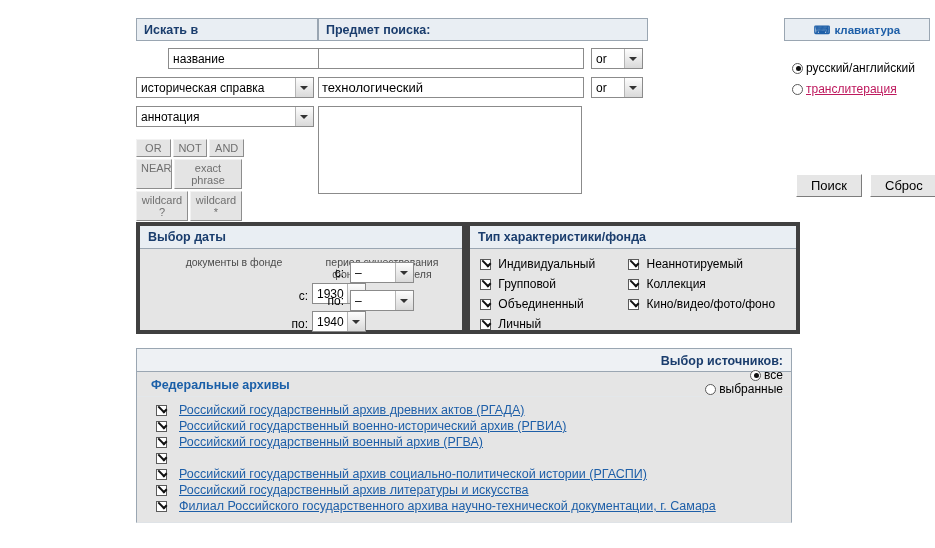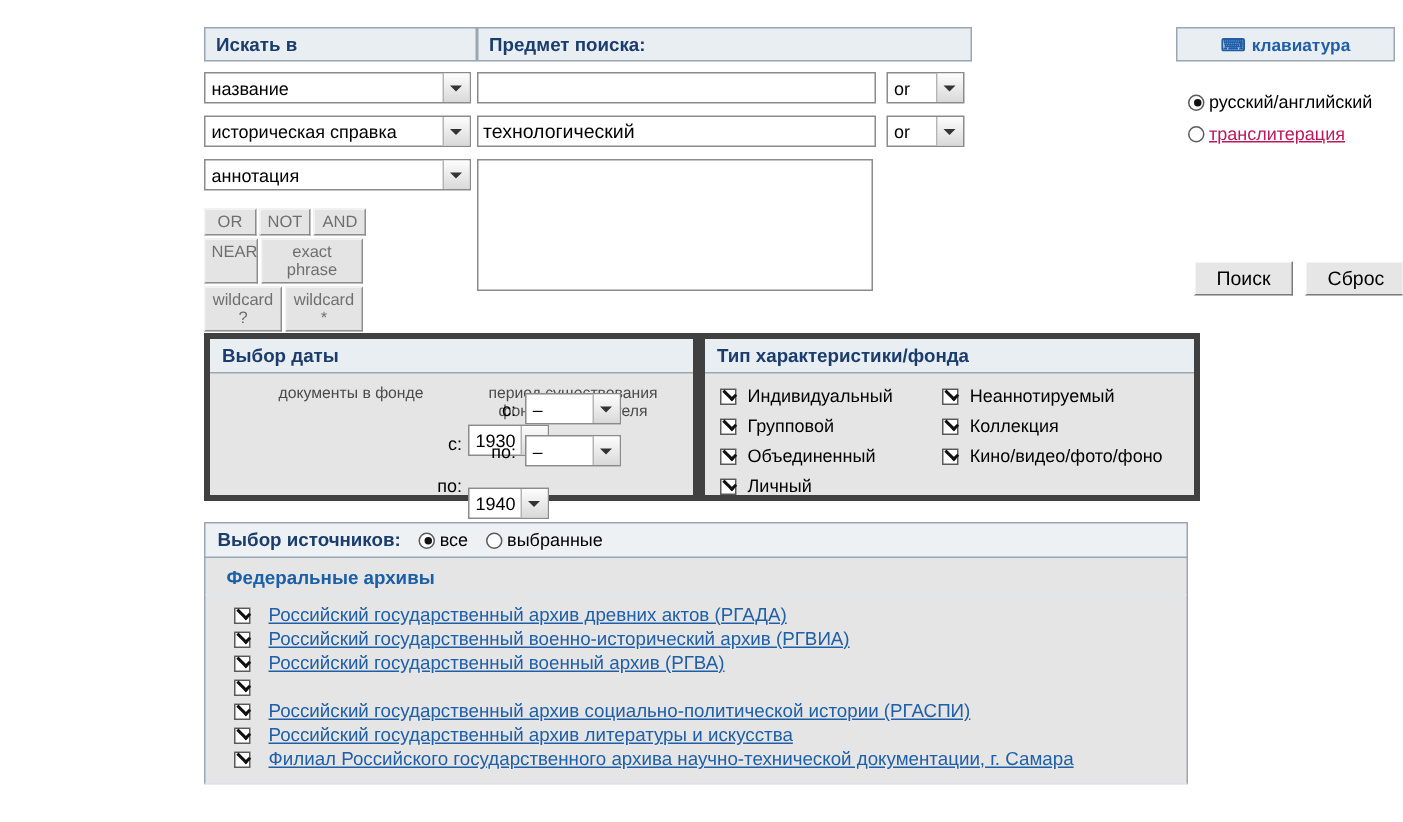--- a/index.html
+++ b/index.html
@@ -205,21 +205,21 @@
 <body>
 
 <div class="page">
 
   <div class="top">
 
     <div class="col-where">
       <div class="hdr">Искать в</div>
       <div style="padding-top:7px;">
         <div class="sel-wrap">
-          <select class="sel" style="width:178px;">
+          <select class="sel" style="width:178px;margin-left:32px;">
             <option>название</option>
           </select>
           <span class="arrow"></span>
         </div>
       </div>
       <div style="padding-top:8px;">
         <div class="sel-wrap">
           <select class="sel" style="width:178px;">
             <option>историческая справка</option>
           </select>
@@ -311,21 +311,21 @@
 
       <div class="rightlbl" style="position:absolute; left:148px; top:40px; width:20px;">с:</div>
       <div class="sel-wrap" style="position:absolute; left:172px; top:34px;">
         <select class="sel" style="width:54px;">
           <option>1930</option>
         </select>
         <span class="arrow"></span>
       </div>
 
       <div class="rightlbl" style="position:absolute; left:140px; top:68px; width:28px;">по:</div>
-      <div class="sel-wrap" style="position:absolute; left:172px; top:76px;">
+      <div class="sel-wrap" style="position:absolute; left:172px; top:62px;">
         <select class="sel" style="width:54px;">
           <option>1940</option>
         </select>
         <span class="arrow"></span>
       </div>
     </div>
   </div>
 
   <div style="position:absolute; left:322px; top:262px;">
     <div style="display:flex; align-items:center;">
@@ -380,21 +380,21 @@
         </div>
         <div>
           <input class="cb on" type="checkbox" style="">
           <span class="lbl">Кино/видео/фото/фоно</span>
         </div>
       </div>
     </div>
   </div>
 
   <div style="position:absolute; left:136px; top:348px; width:656px;">
-    <div class="srchead" style="display:flex; align-items:center;">
+    <div class="srchead" style="display:flex; align-items:flex-end;flex-direction:column;">
       <span style="color:#1a3d6d; font-weight:bold; font-size:12.5px;">Выбор источников:</span>
       <span style="display:flex; align-items:center; margin-left:12px;">
         <input class="rd on" type="radio" style="">
         <span class="lbl">все</span>
       </span>
       <span style="display:flex; align-items:center; margin-left:12px;">
         <input class="rd" type="radio" style="">
         <span class="lbl">выбранные</span>
       </span>
     </div>

